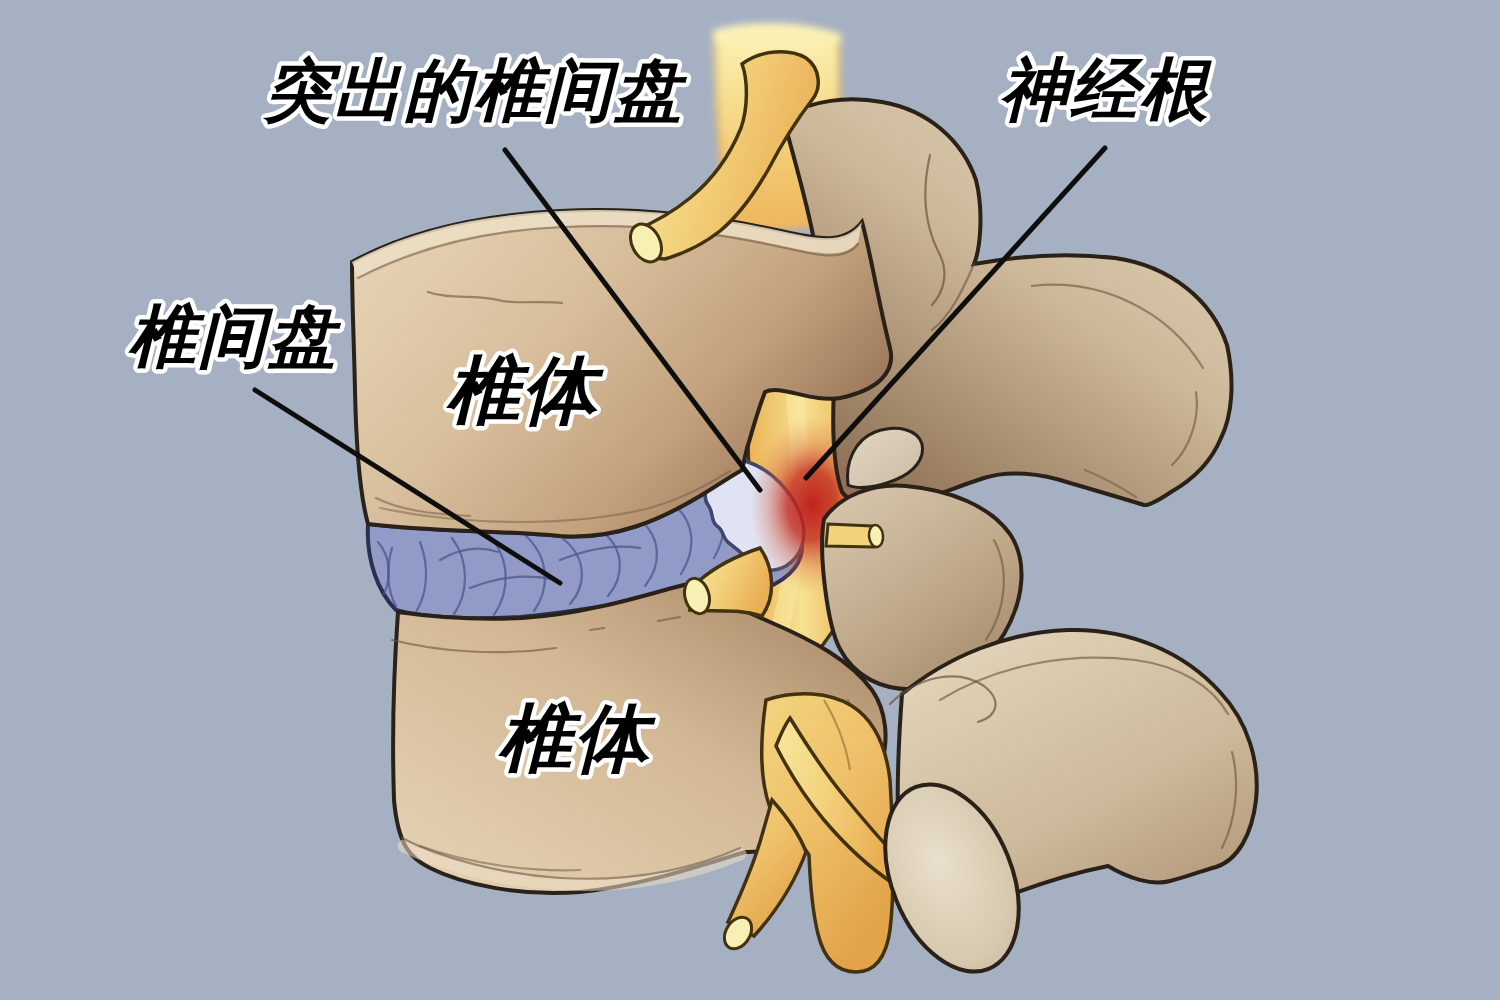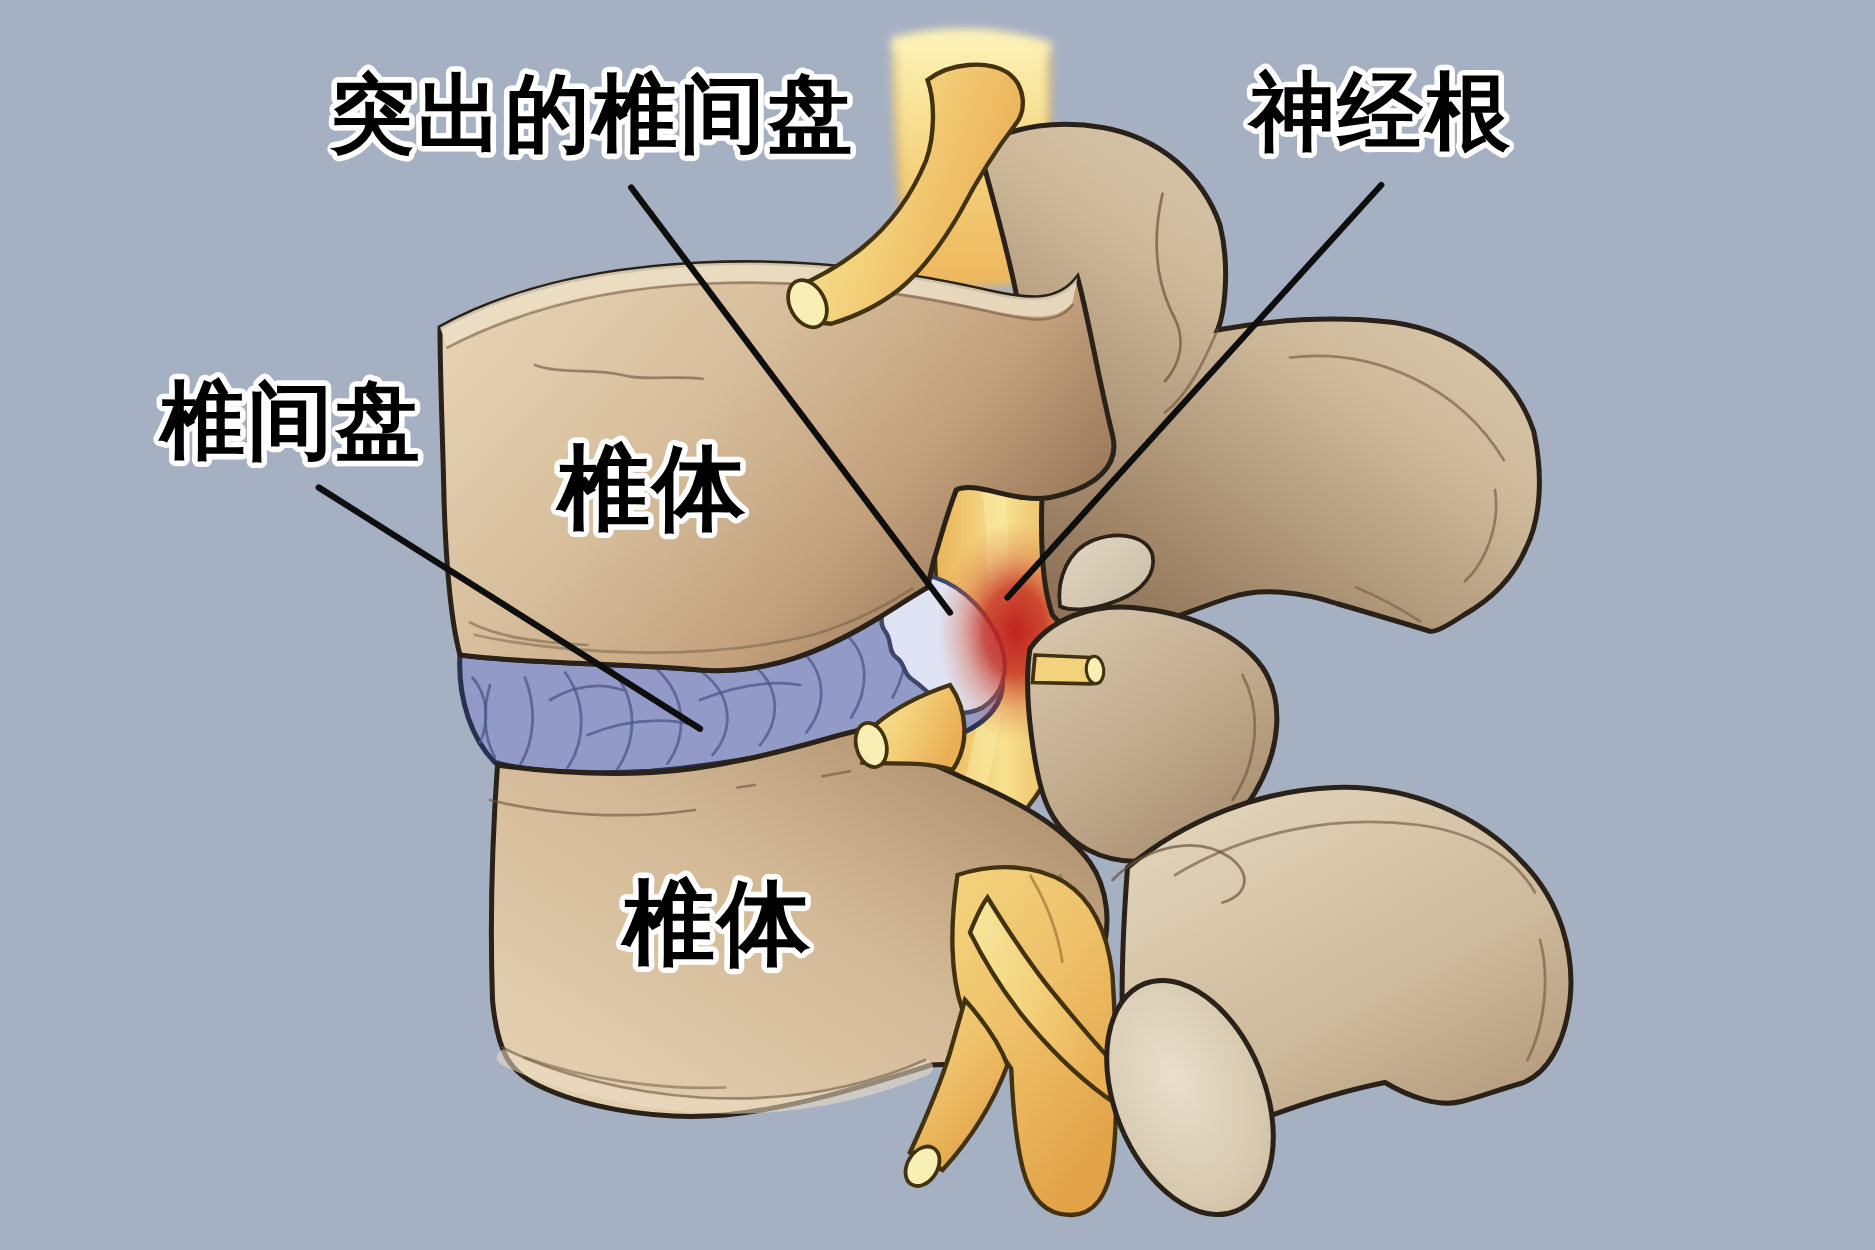--- a/index.html
+++ b/index.html
@@ -1,16 +1,16 @@
 <!DOCTYPE html>
 <html><head>
 <meta charset="utf-8">
 <style>
   html,body { margin:0; padding:0; background:#a6b0c3; }
-  .stage { position:relative; width:1497px; height:1000px; overflow:hidden; }
+  .stage { position:relative; width:1497px; height:1000px; overflow:hidden;font-style:italic; }
   svg { position:absolute; left:0; top:0; display:block; }
   .lbl {
     font-family:"DejaVu Sans","Liberation Sans",sans-serif;
     font-weight:bold;
     paint-order:stroke;
     stroke:#ffffff;
     stroke-width:9px;
     stroke-linejoin:round;
     letter-spacing:2px;
   }

